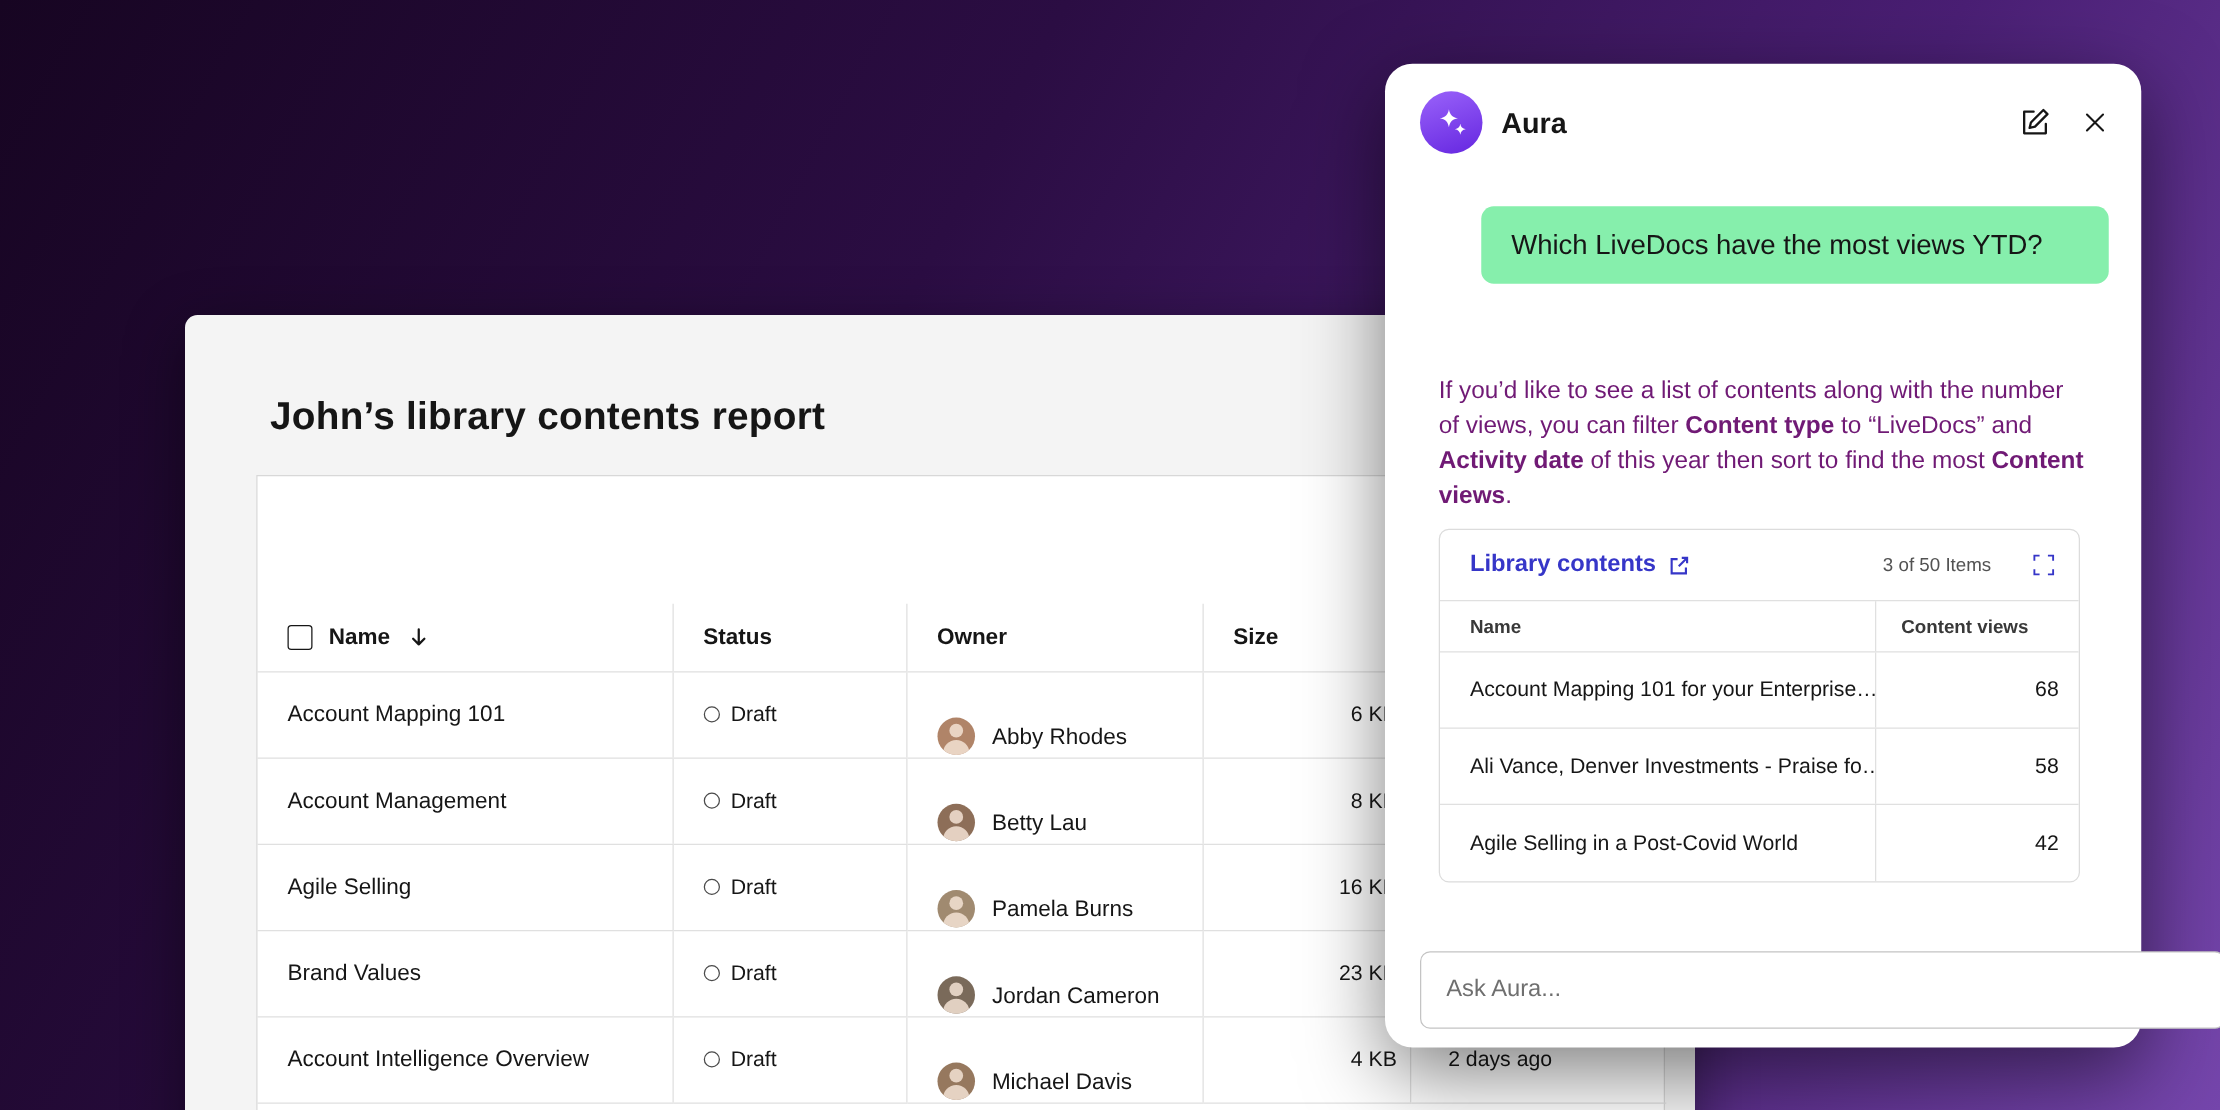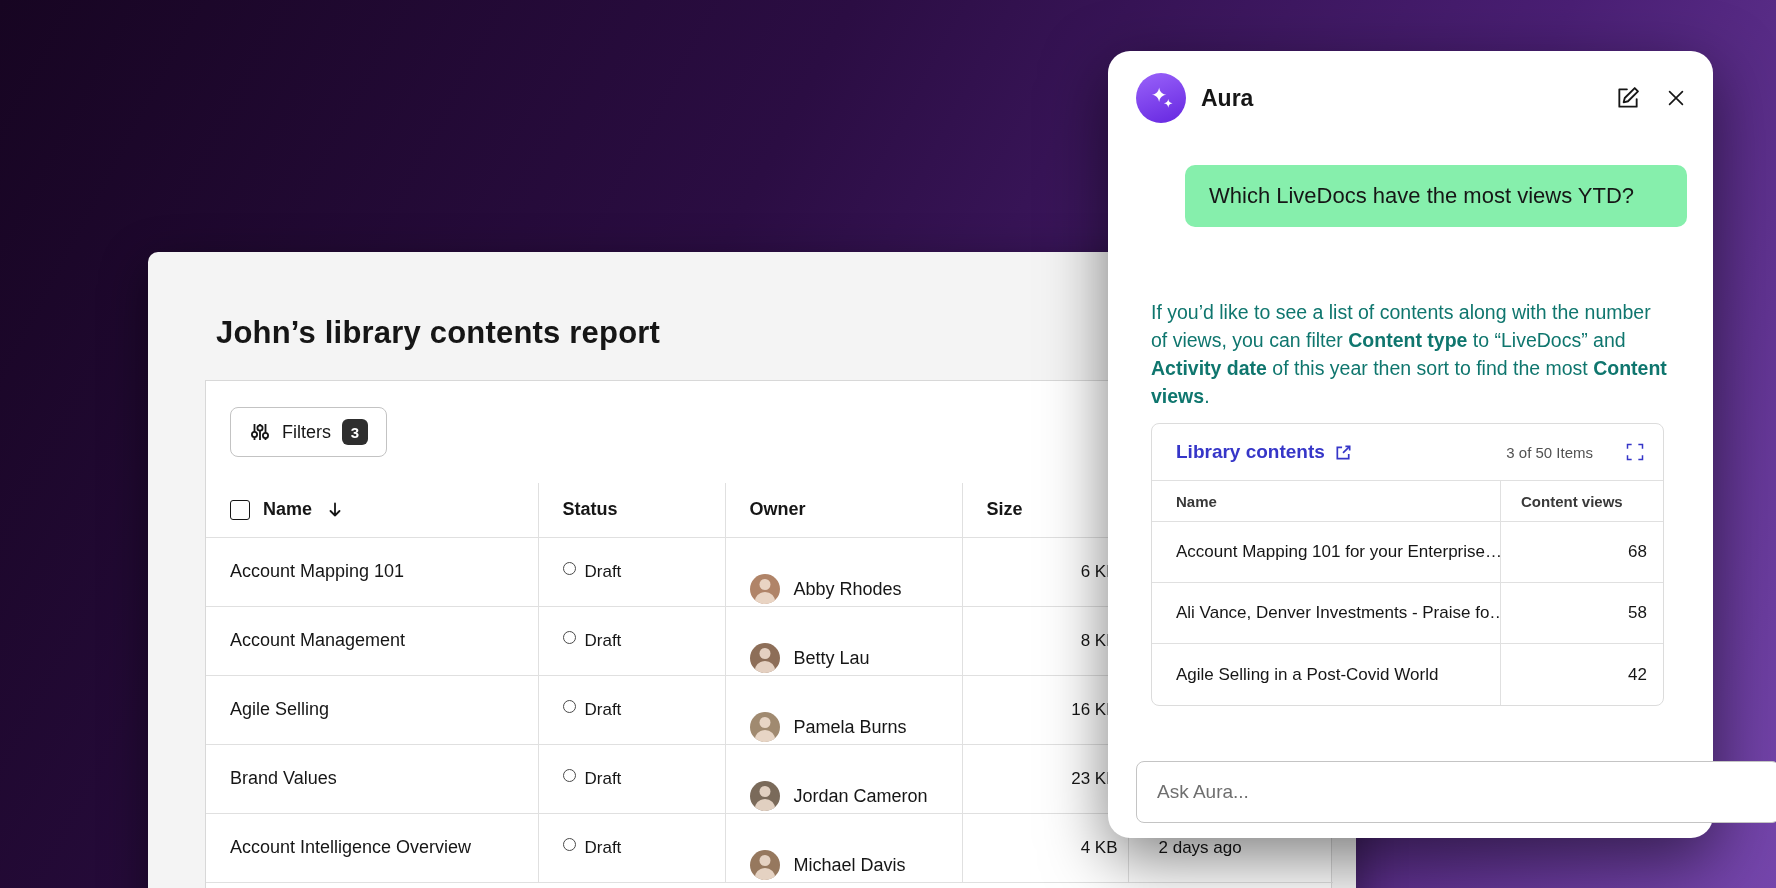--- a/index.html
+++ b/index.html
@@ -41,21 +41,21 @@
     padding:0 0 0 24px;border-bottom:1px solid #e0e0e0;border-left:1px solid #e0e0e0;
   }
   tbody td{
     height:69px;font-size:18px;color:#161616;
     padding:0 0 0 24px;border-bottom:1px solid #e0e0e0;border-left:1px solid #e0e0e0;
   }
   th:first-child,td:first-child{border-left:none;}
   .name-header{display:flex;align-items:center;gap:13px;}
   .checkbox{width:20px;height:20px;border:1.6px solid #161616;border-radius:3px;background:#fff;cursor:pointer;flex:none;}
   .sort-icon{color:#161616;}
-  .status-wrap{display:flex;gap:9px;font-size:17px;}
+  .status-wrap{display:flex;align-items:center;gap:9px;font-size:17px;}
   .ring{width:13px;height:13px;border:1.6px solid #4a4a4a;border-radius:50%;flex:none;}
   .owner-wrap{display:flex;align-items:center;gap:14px;margin-top:35px;}
   .avatar{width:30px;height:30px;border-radius:50%;position:relative;overflow:hidden;flex:none;background:#a3866d;}
   .avatar::before{
     content:"";position:absolute;top:5px;left:50%;transform:translateX(-50%);
     width:11px;height:11px;border-radius:50%;background:#f3e2d3;opacity:.85;
   }
   .avatar::after{
     content:"";position:absolute;top:18px;left:50%;transform:translateX(-50%);
     width:21px;height:13px;border-radius:11px 11px 0 0;background:#f3e2d3;opacity:.85;
@@ -75,21 +75,21 @@
     display:flex;align-items:center;justify-content:center;
   }
   .aura-title{margin-left:15px;font-size:23px;font-weight:700;color:#161616;}
   .header-actions{margin-left:auto;display:flex;align-items:center;gap:24px;}
   .icon-btn{background:none;border:none;padding:0;cursor:pointer;color:#161616;}
   .user-bubble{
     position:absolute;left:77px;right:26px;top:114px;height:62px;
     background:#86efac;border-radius:10px;display:flex;align-items:center;
     padding:0 24px;font-size:22px;color:#161616;text-align:right;
   }
-  .aura-response{position:absolute;left:43px;right:46px;top:227px;font-size:19.5px;line-height:28px;color:#0f766e;}
+  .aura-response{position:absolute;left:43px;right:46px;top:227px;font-size:19.5px;line-height:28px;color:#701a75;}
   .aura-response .b{font-weight:700;}
   .library-card{
     position:absolute;left:43px;right:49px;top:372px;height:283px;
     border:1px solid #dcdcdc;border-radius:8px;overflow:hidden;background:#fff;
   }
   .lib-header{height:57px;display:flex;align-items:center;padding:0 18px 0 24px;border-bottom:1px solid #e0e0e0;}
   .lib-title{display:flex;align-items:center;gap:9px;font-size:19px;font-weight:700;color:var(--accent,#3636c8);cursor:pointer;}
   .lib-meta{margin-left:auto;display:flex;align-items:center;gap:32px;}
   .lib-count{font-size:15px;color:#525252;}
   .lib-cols{height:41px;display:flex;border-bottom:1px solid #e0e0e0;}
@@ -109,32 +109,20 @@
 </head>
 <body>
 
 <div>
 
   <div class="report-card">
     <h1 class="report-title">John’s library contents report</h1>
 
     <div class="table-card">
       <div class="toolbar">
-        <button class="btn">
-          <span>
-            <svg width="22" height="22" viewBox="0 0 22 22" fill="none" stroke="currentColor" stroke-width="1.8">
-              <path d="M5.5 3v16M11 3v16M16.5 3v16"></path>
-              <circle cx="5.5" cy="13.5" r="2.6" fill="#fff"></circle>
-              <circle cx="11" cy="7" r="2.6" fill="#fff"></circle>
-              <circle cx="16.5" cy="14.5" r="2.6" fill="#fff"></circle>
-            </svg>
-          </span>
-          <span>Filters</span>
-          <span class="badge">3</span>
-        </button>
       </div>
 
       <table>
         <colgroup>
             <col style="width:332px">
             <col style="width:187px">
             <col style="width:237px">
             <col style="width:166px">
             <col style="width:205px">
           </colgroup>

